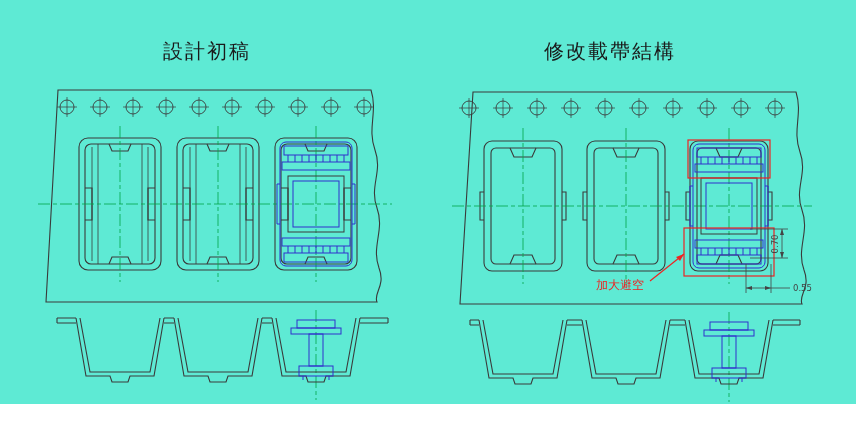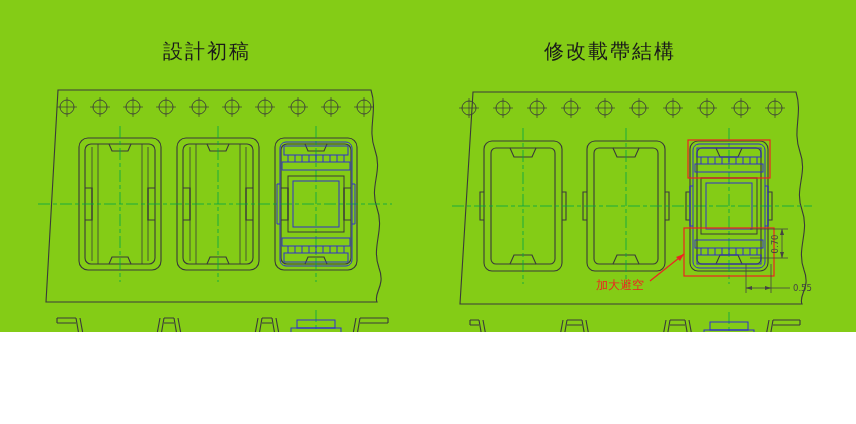--- a/index.html
+++ b/index.html
@@ -1,16 +1,16 @@
 <!DOCTYPE html>
 <html><head>
 <meta charset="utf-8">
 <style>
   html,body{margin:0;padding:0;background:#ffffff;}
-  .stage{position:relative;width:856px;height:332px;background:#84cc16;overflow:hidden;
+  .stage{position:relative;width:856px;height:404px;background:#5eead4;overflow:hidden;
          font-family:"Liberation Sans",sans-serif;}
   svg{display:block;}
   .title{font-family:"Liberation Serif",serif;font-size:20px;letter-spacing:2px;}
   .cl{stroke-dasharray:12 3 4 3;stroke-width:0.8;fill:none;}
   .dim{font-family:"DejaVu Sans",sans-serif;font-size:8.5px;}
   .anno{font-family:"Liberation Sans",sans-serif;font-size:12px;}
 </style>
 </head>
 <body>
 

